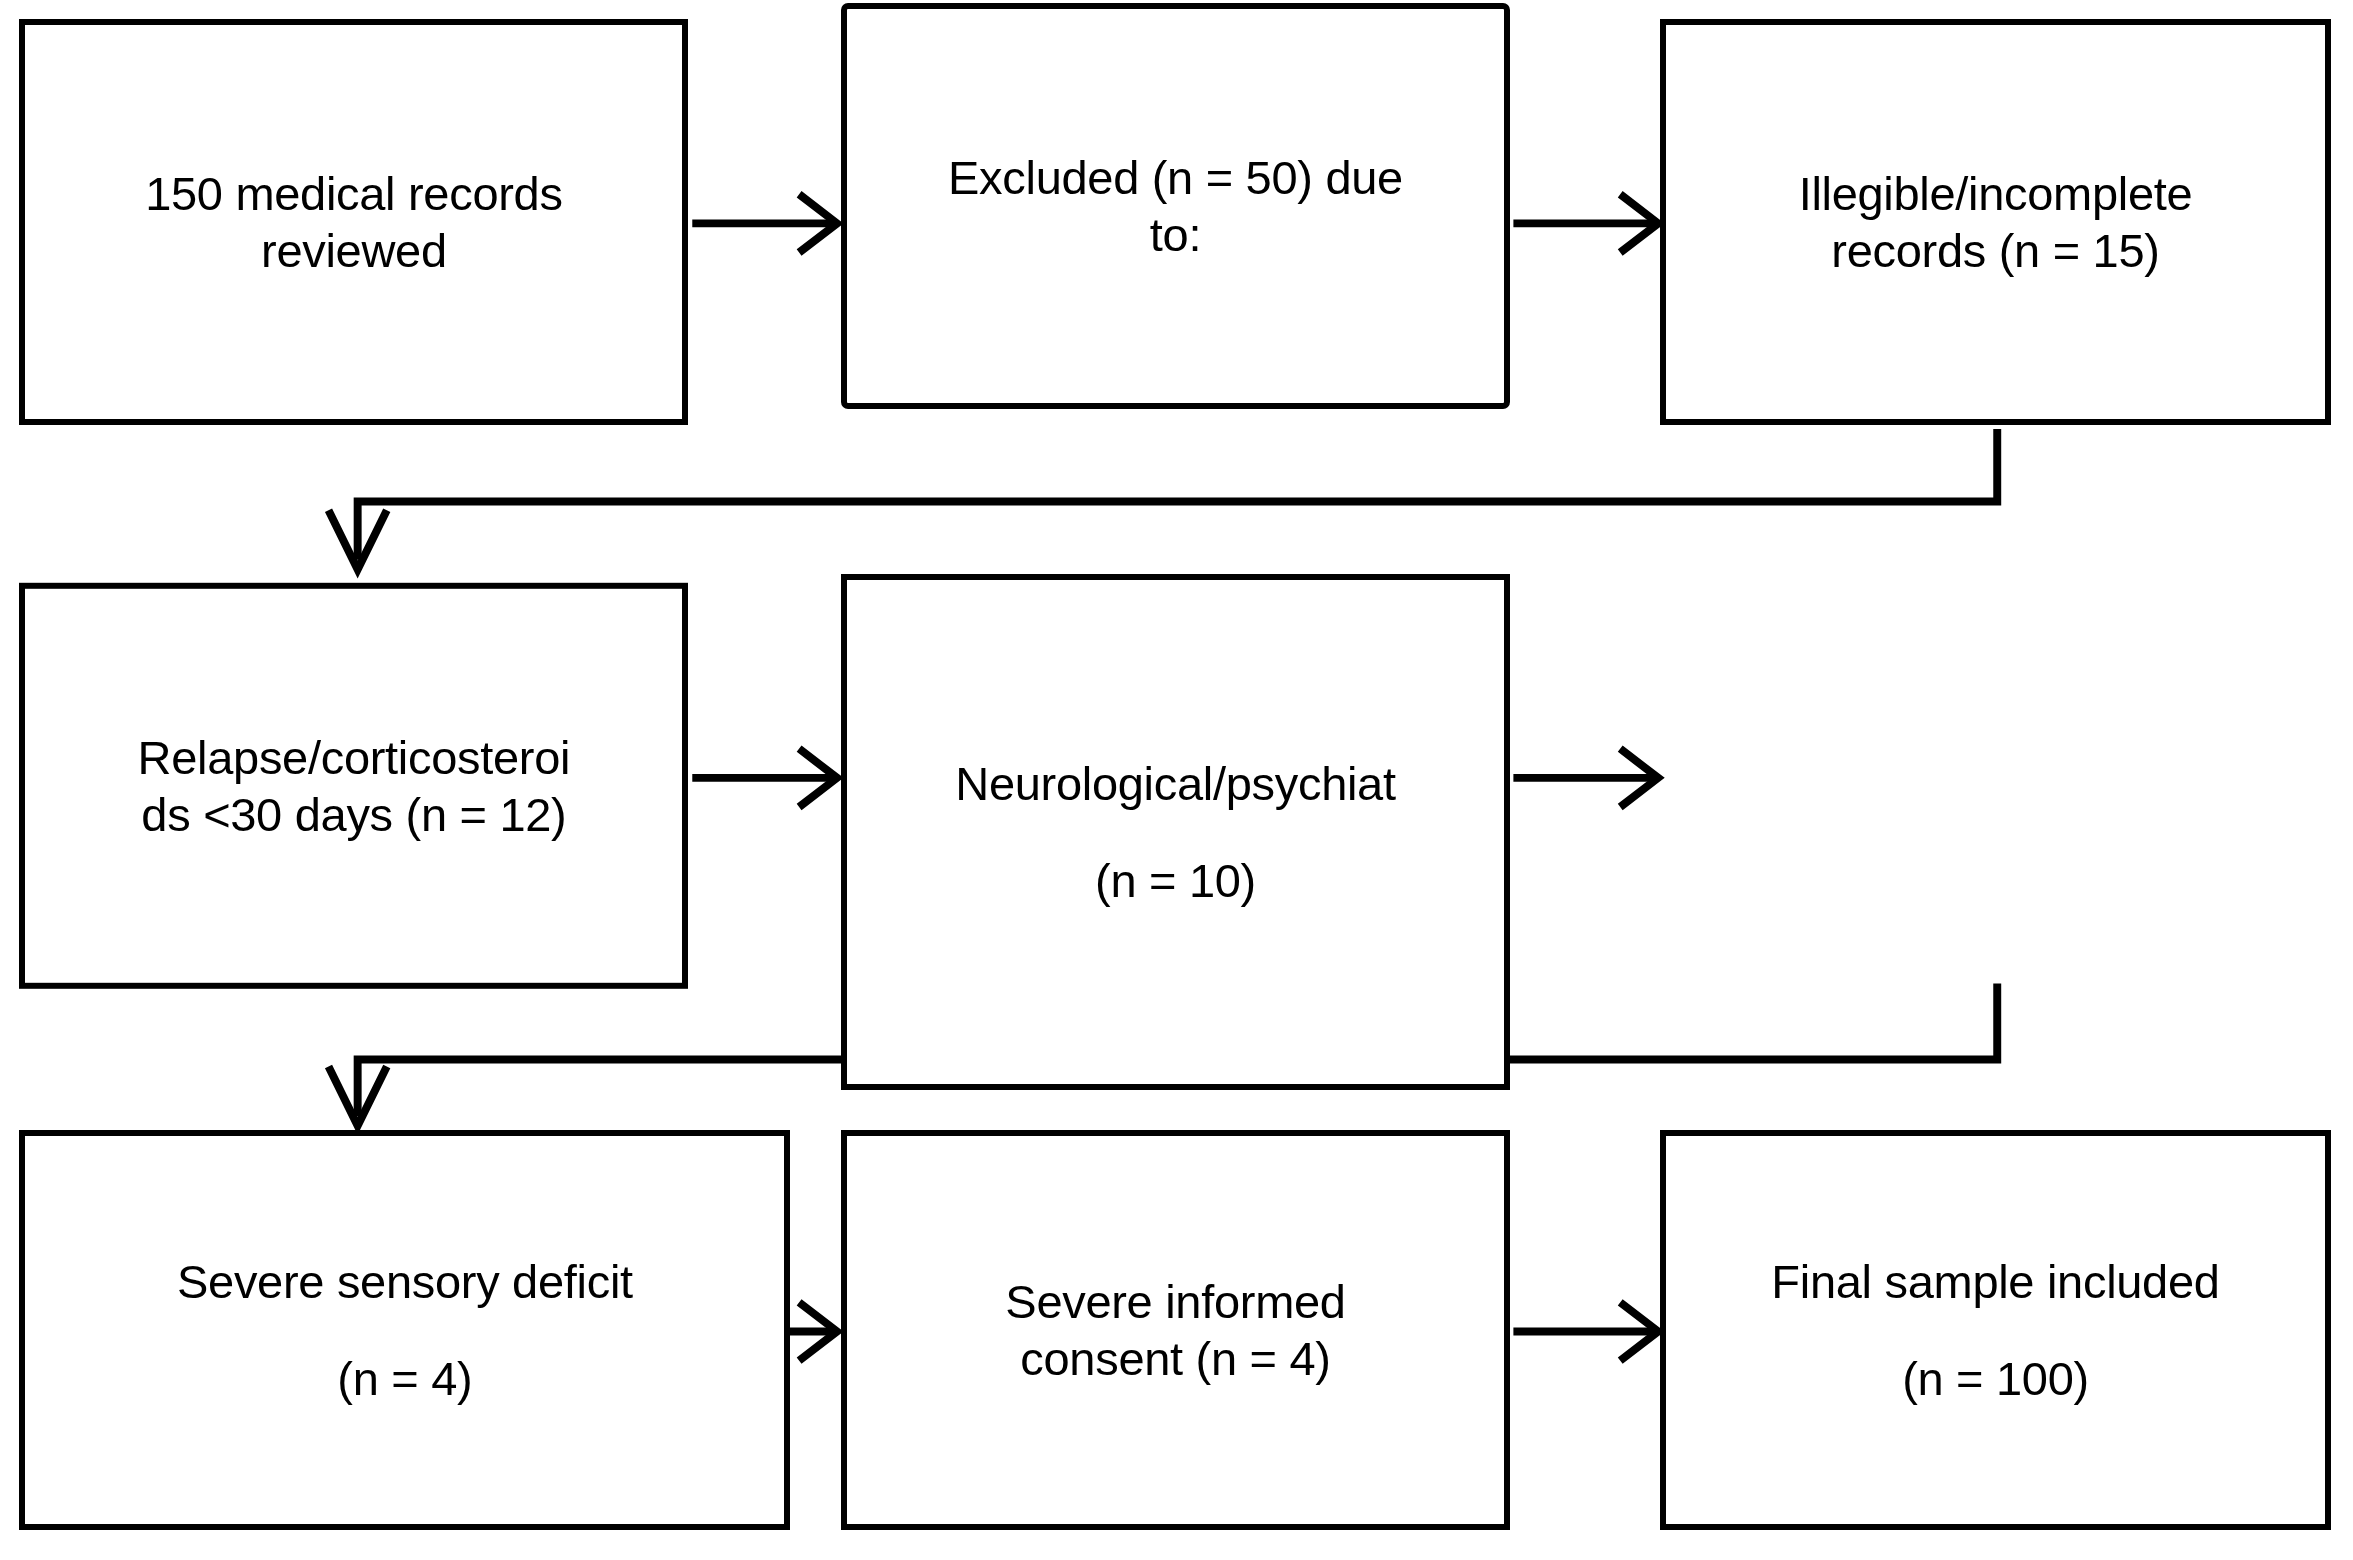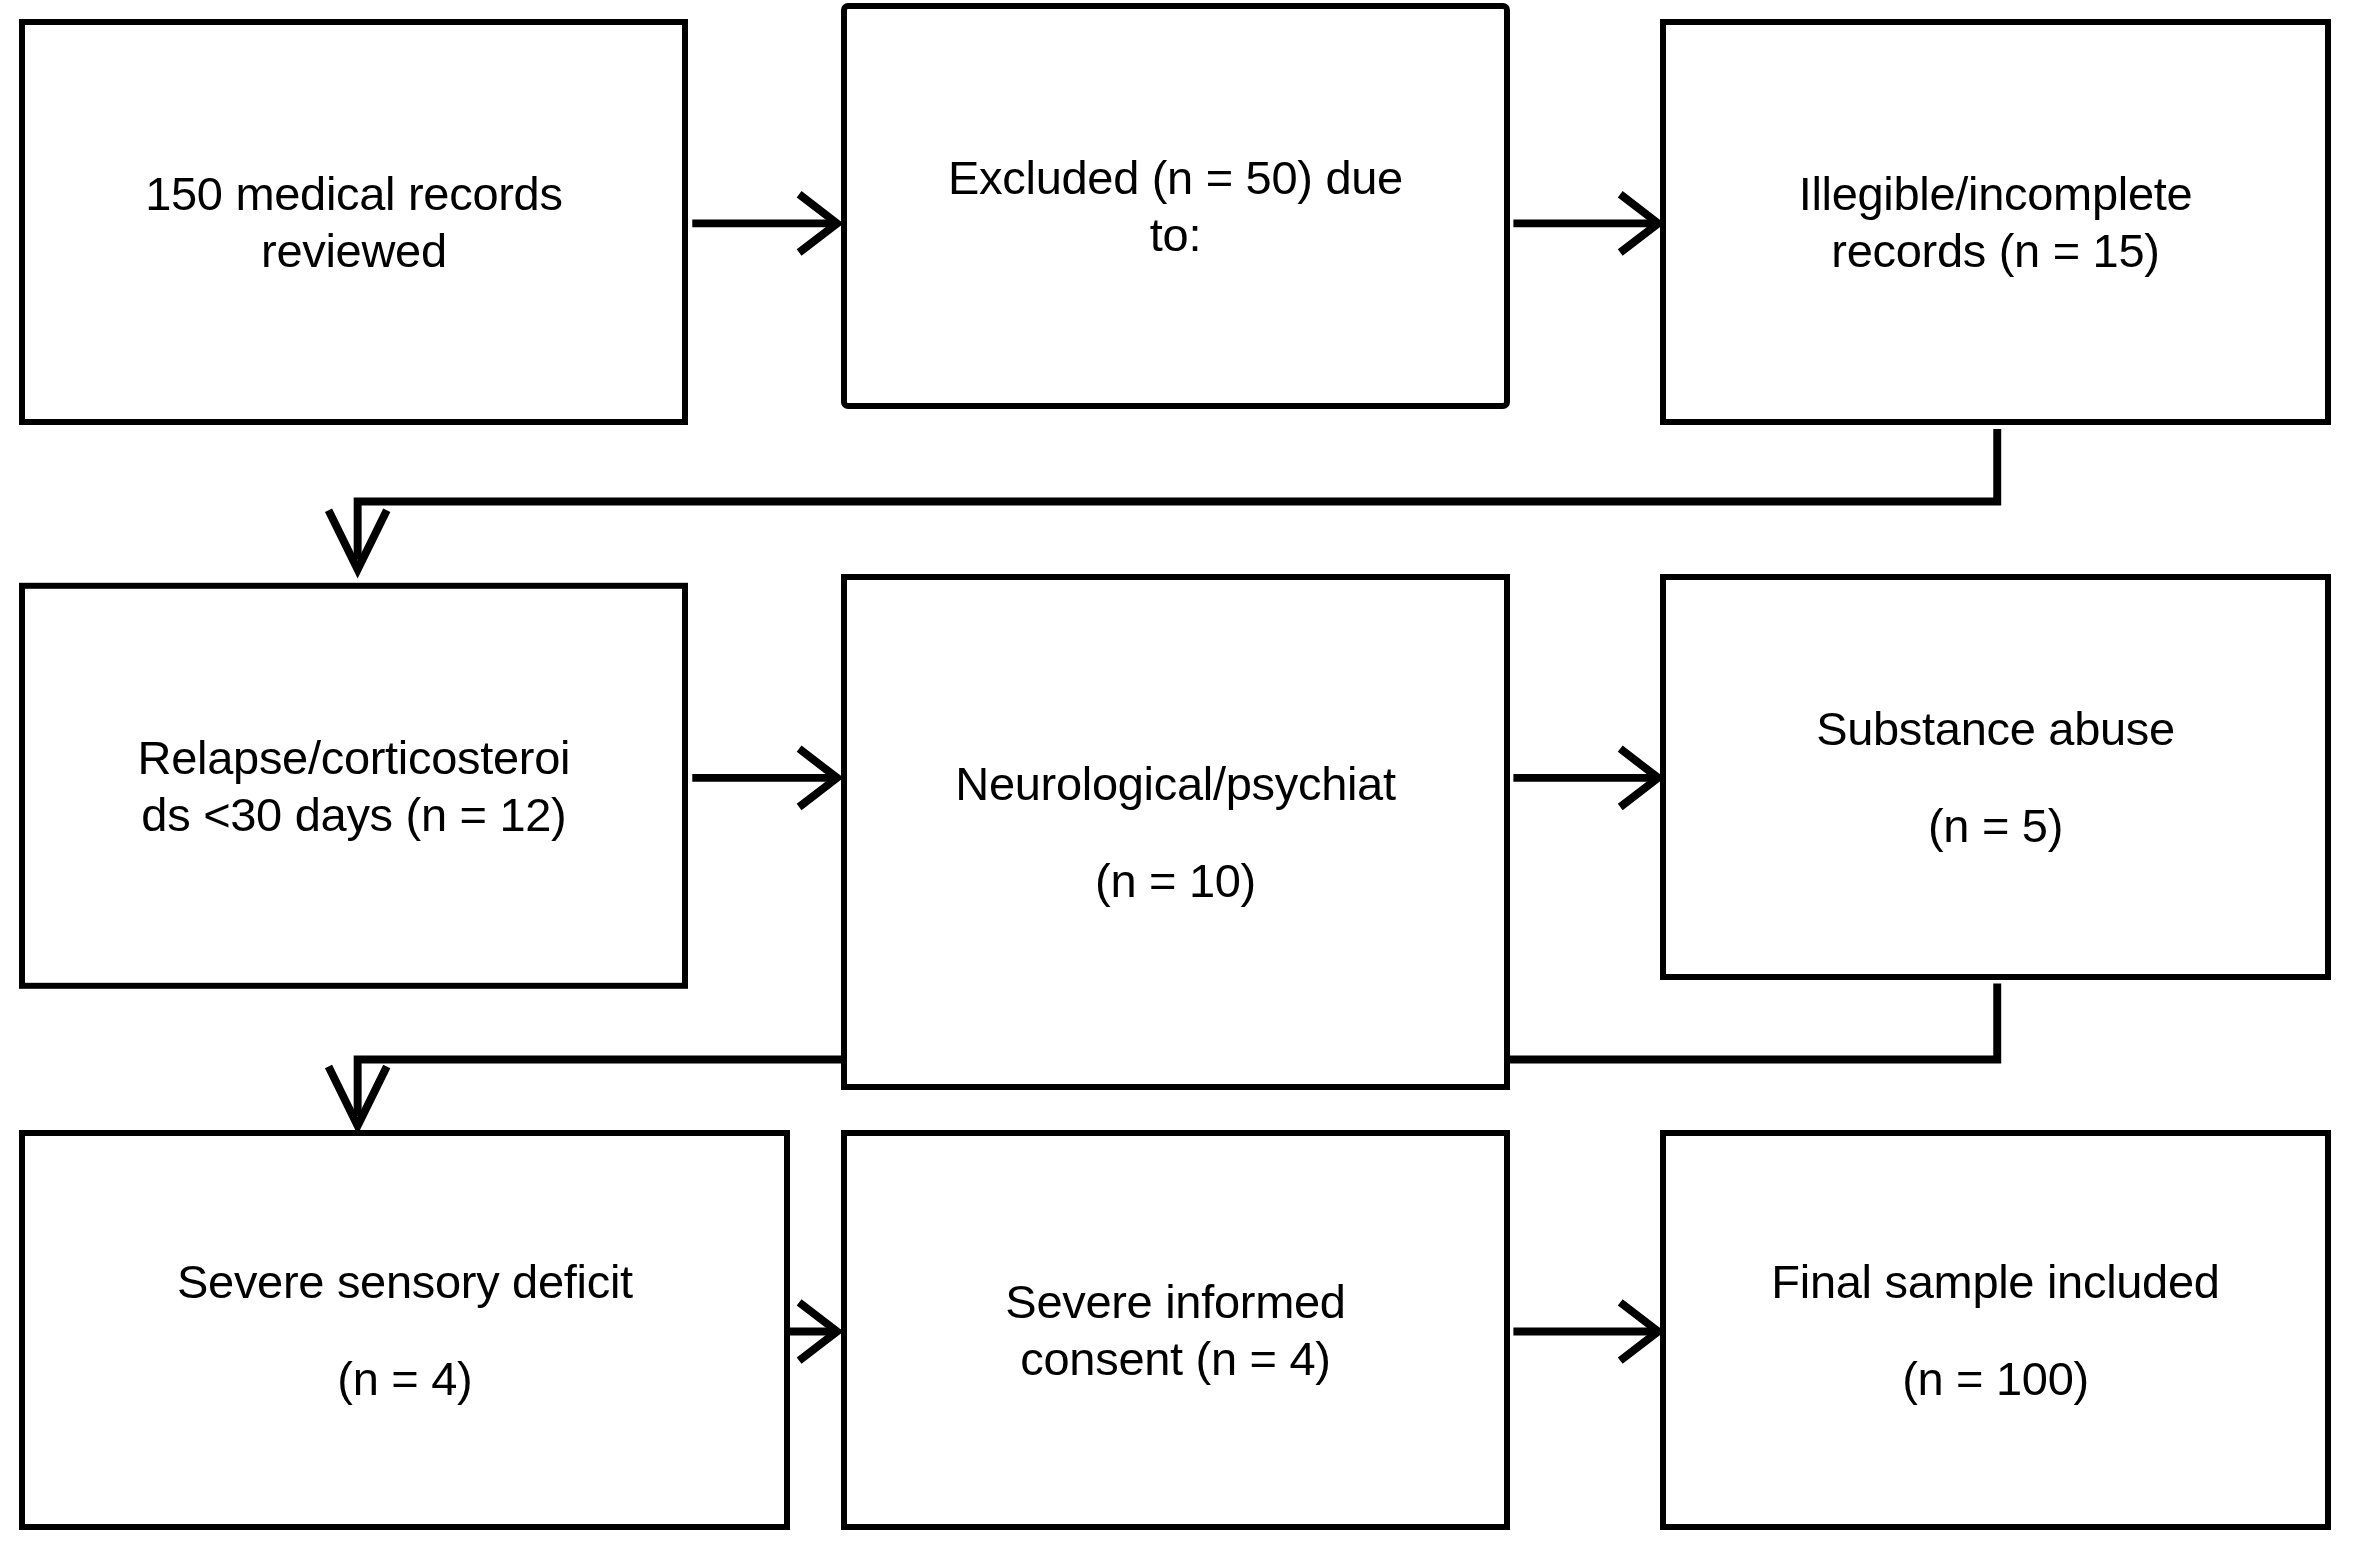--- a/index.html
+++ b/index.html
@@ -99,25 +99,20 @@
     <span class="ln">Relapse/corticosteroi</span>
     <span class="ln">ds &lt;30 days (n = 12)</span>
   </div>
 
   <div class="node" style="left:841px;top:574px;width:669px;height:516px;">
     <span class="ln">Neurological/psychiat</span>
     <span class="gap"></span>
     <span class="ln">(n = 10)</span>
   </div>
 
-  <div class="node" style="left:1660px;top:574px;width:671px;height:406px;">
-    <span class="ln">Substance abuse</span>
-    <span class="gap"></span>
-    <span class="ln">(n = 5)</span>
-  </div>
 
   <div class="node" style="left:19.4px;top:1130px;width:771px;height:400px;">
     <span class="ln">Severe sensory deficit</span>
     <span class="gap"></span>
     <span class="ln">(n = 4)</span>
   </div>
 
   <div class="node" style="left:841px;top:1130px;width:669px;height:400px;">
     <span class="ln">Severe informed</span>
     <span class="ln">consent (n = 4)</span>

